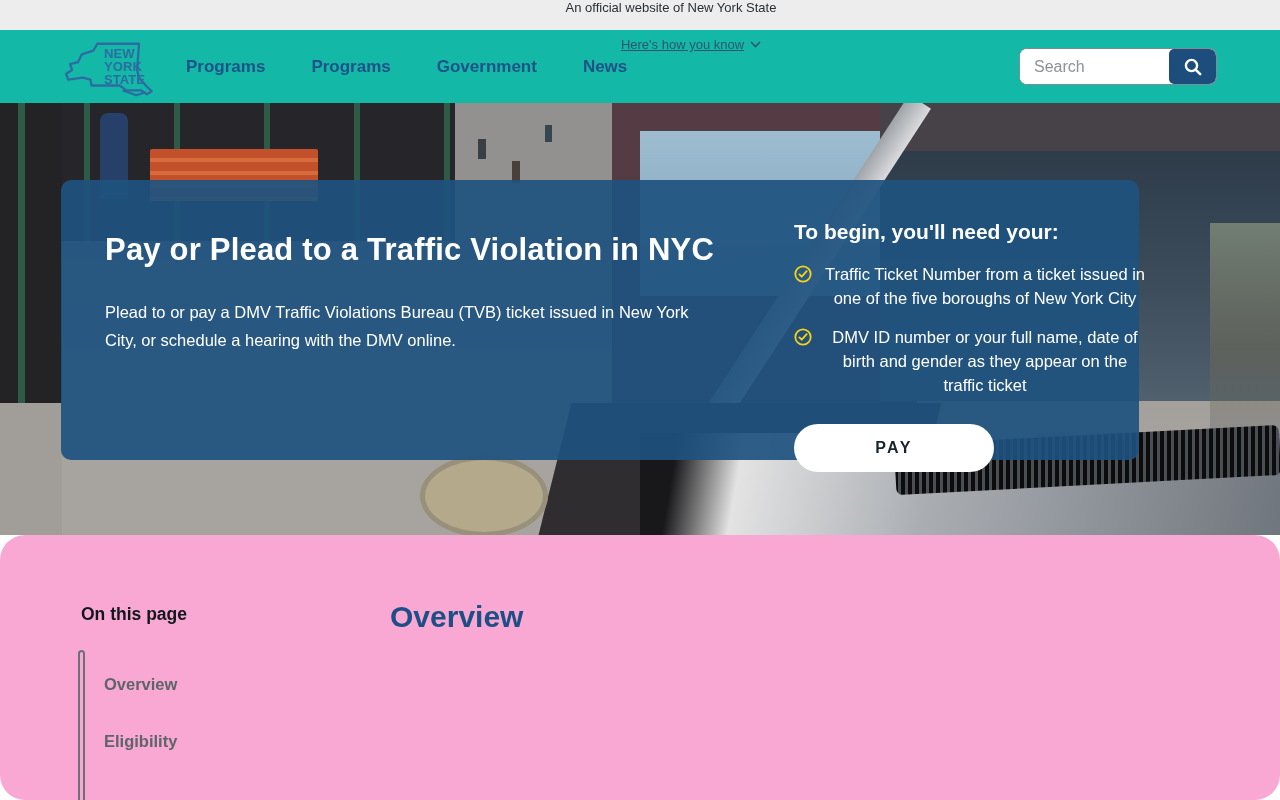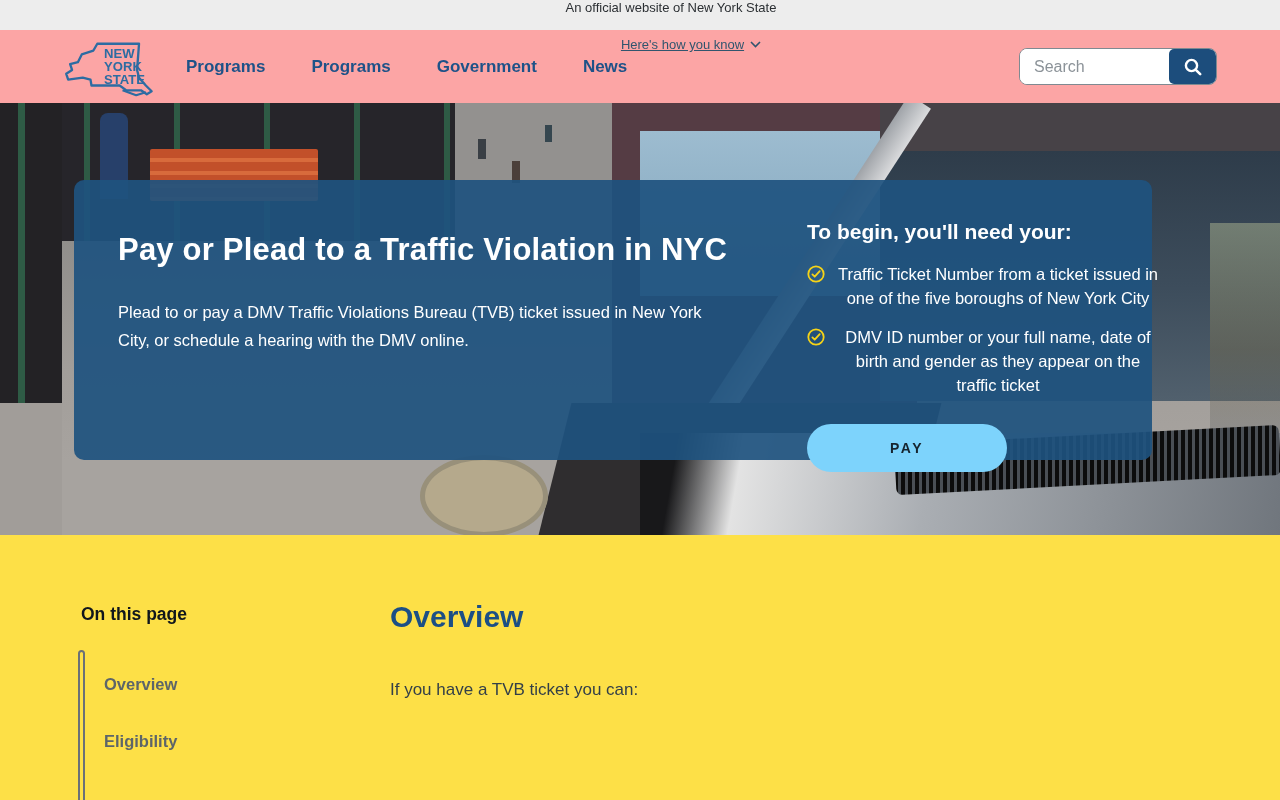--- a/index.html
+++ b/index.html
@@ -26,21 +26,21 @@
     display: flex; align-items: center; gap: 6px;
     color: #31556e; text-decoration: underline; cursor: pointer;
     font-size: 13px;
     margin-left: 40px;
   }
   .topbar-link svg { flex: 0 0 auto; }
 
   
   .header {
     height: 73px;
-    background: #fca5a5;
+    background: #14b8a6;
     display: flex;
     align-items: center;
     padding: 0 63px 0 58px;
   }
   .logo { display: block; cursor: pointer; margin-top: 2px; }
   .nav { display: flex; gap: 46px; margin-left: 30px; }
   .nav a {
     color: #1e5288; text-decoration: none;
     font-size: 17px; font-weight: 600; cursor: pointer;
   }
@@ -96,46 +96,46 @@
   .ph-vent { left:895px; top:332px; width:385px; height:50px; border-radius:6px; transform:rotate(-3deg);
     background: repeating-linear-gradient(93deg,#0c0c0c 0 4px,#4a4f55 4px 7px); }
   .ph-manhole { left:420px; top:352px; width:128px; height:82px; border-radius:50%;
     background:#b5a98c; border:5px solid #98907a; }
   .ph-left-col { left:0; top:0; width:62px; height:300px; background:#232225; }
   .ph-left-pole { left:18px; top:0; width:7px; height:300px; background:#2e5b45; }
   .ph-left-walk { left:0; top:300px; width:62px; height:132px; background:#a19d99; }
 
   
   .hero-panel {
-    left: 74px; top: 77px; width: 1078px; height: 280px;
+    left: 61px; top: 77px; width: 1078px; height: 280px;
     background: rgba(30, 83, 127, 0.92);
     border-radius: 10px;
     display: flex;
     color: #ffffff;
   }
   .hero-panel * { position: static; }
   .hero-main { padding: 50px 40px 0 44px; width: 688px; }
   .hero-title { font-size: 31px; line-height: 40px; font-weight: bold; width: 620px; letter-spacing: .2px; }
   .hero-desc { margin-top: 28px; font-size: 16.5px; line-height: 28px; width: 600px; }
   .hero-divider { width: 1px; background: rgba(255,255,255,.55); margin: 46px 0; }
   .hero-aside { padding: 40px 0 0 45px; width: 420px; }
   .aside-heading { font-size: 21px; font-weight: bold; }
   .req-list { list-style: none; margin-top: 18px; width: 355px; text-align: center; }
   .req-item { display: flex; gap: 9px; margin-bottom: 15px; font-size: 16.5px; line-height: 24px; }
   .req-item svg { flex: 0 0 auto; margin-top: 3px; }
   .pay-btn {
     margin-top: 12px; width: 200px; height: 48px;
-    background: #7dd3fc; color: #16242f;
+    background: #ffffff; color: #16242f;
     border: none; border-radius: 26px; cursor: pointer;
     font-family: "Liberation Sans", sans-serif;
-    font-size: 14px; font-weight: bold; letter-spacing: 2.5px;
-  }
-
-  
-  .content { height: 265px; background: #fde047; display: flex; padding: 69px 0 0 81px; }
+    font-size: 16px; font-weight: bold; letter-spacing: 2.5px;
+  }
+
+  
+  .content { height: 265px; background: #f9a8d4; display: flex; padding: 69px 0 0 81px; border-radius: 25px; }
   .onpage { position: relative; width: 250px; flex: 0 0 auto; }
   .onpage h3 { font-size: 17.5px; font-weight: bold; color: #10161c; }
   .onpage-track {
     position: absolute; left: -3px; top: 46px;
     width: 7px; height: 240px;
     border: 2px solid #6b7177; border-radius: 7px;
   }
   .onpage-links { list-style: none; margin: 50px 0 0 23px; }
   .onpage-links li { margin-bottom: 38px; }
   .onpage-links a {
@@ -253,15 +253,14 @@
         <a>Overview</a>
       </li>
       <li>
         <a>Eligibility</a>
       </li>
     </ul>
   </aside>
 
   <main class="main-col">
     <h2>Overview</h2>
-    <p>If you have a TVB ticket you can:</p>
   </main>
 </div>
 
 </body></html>

